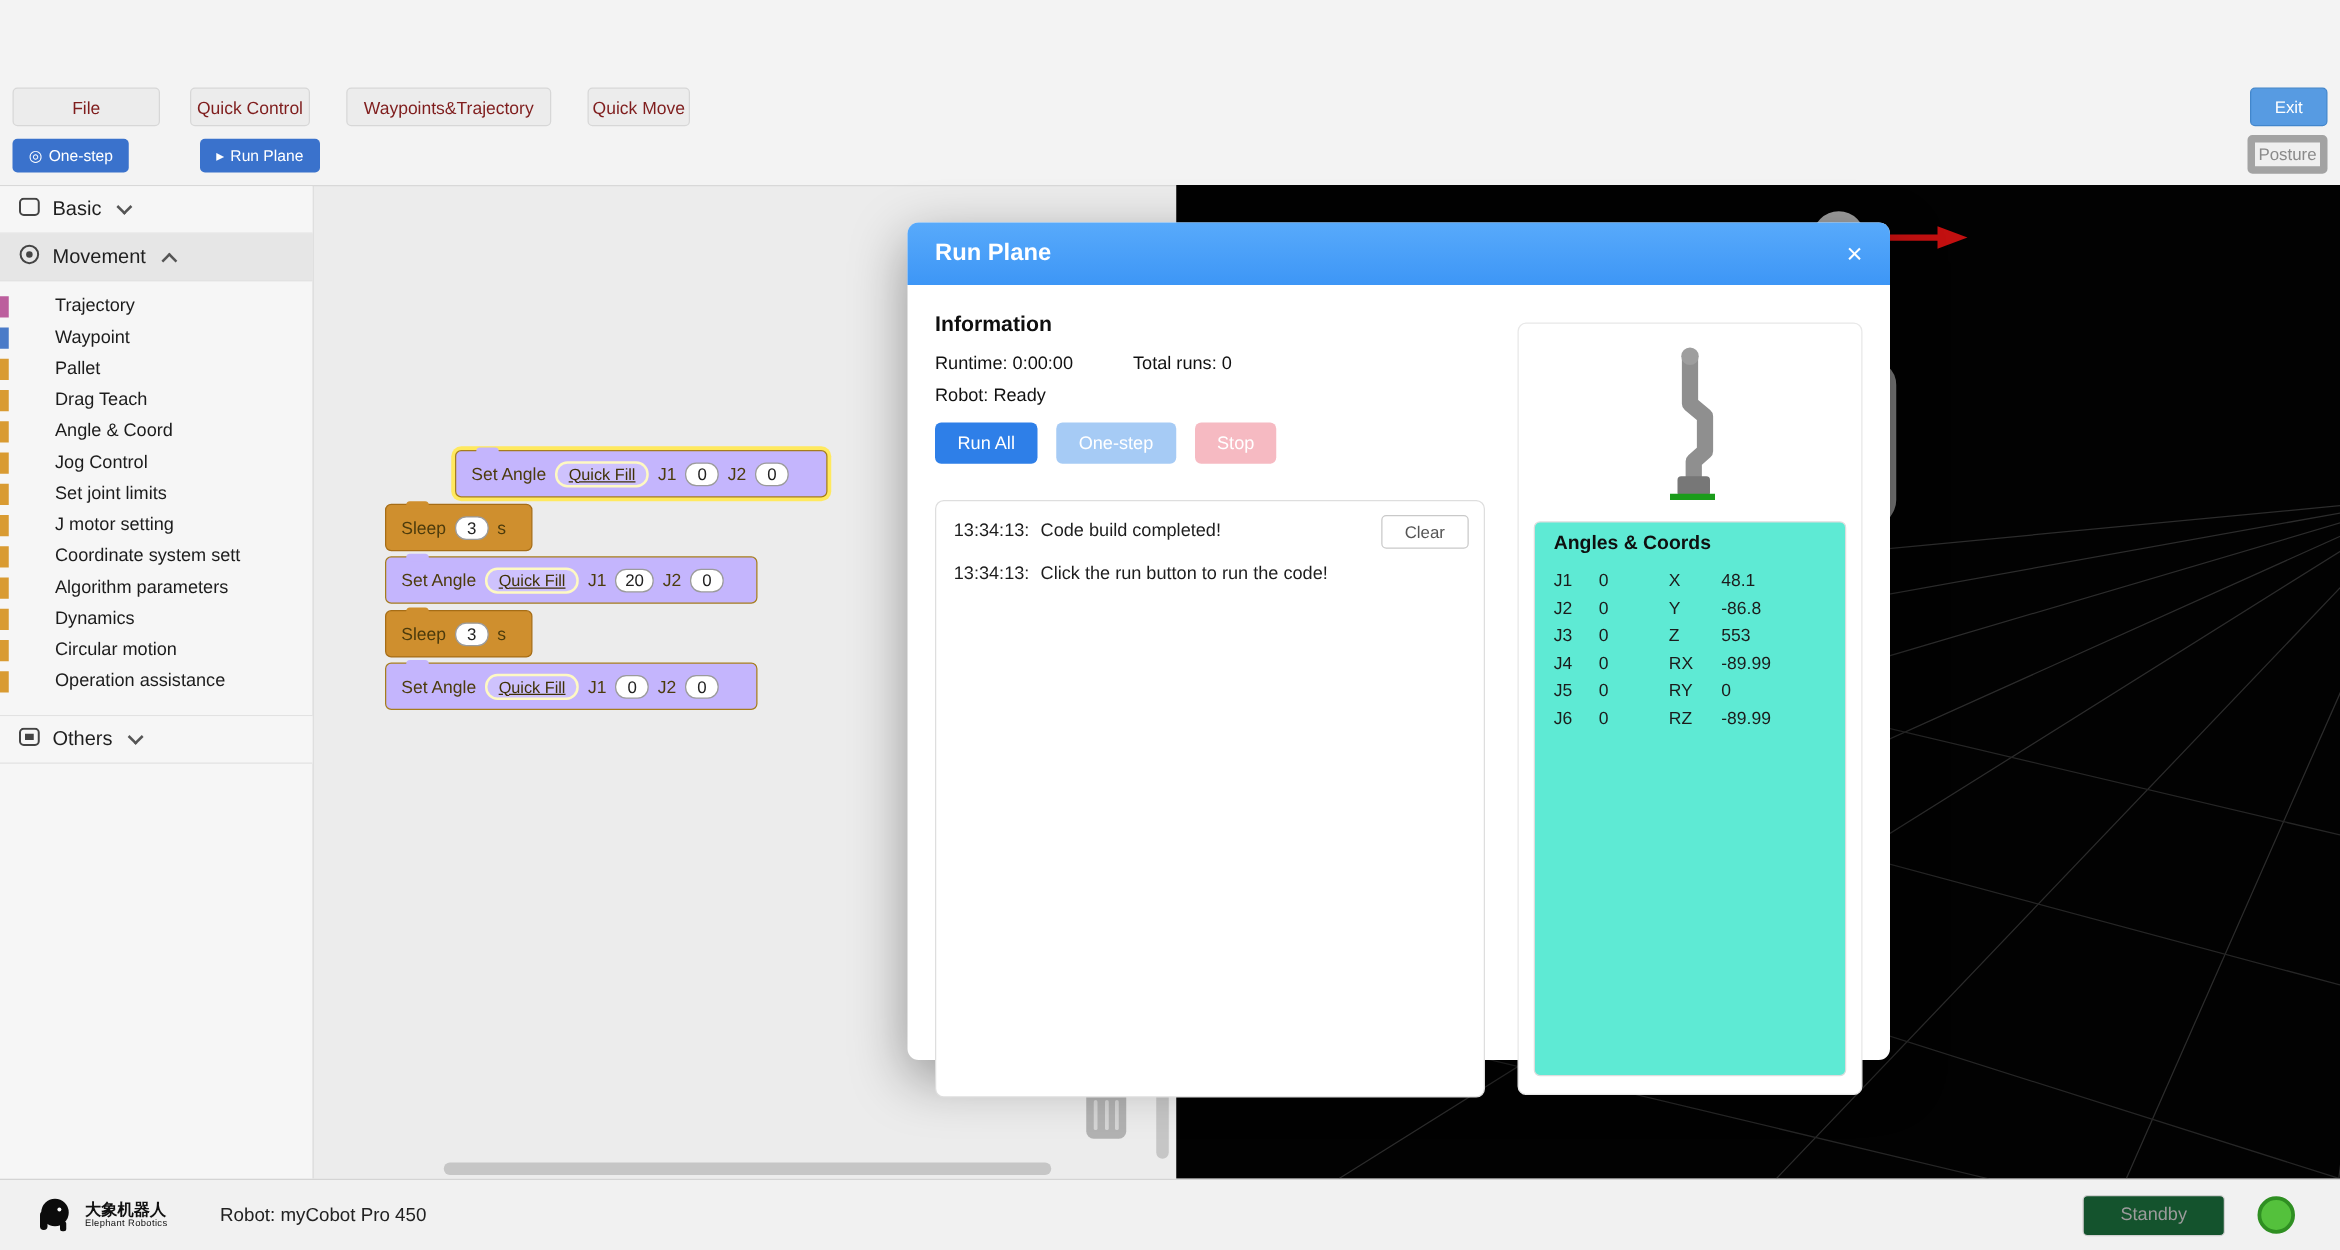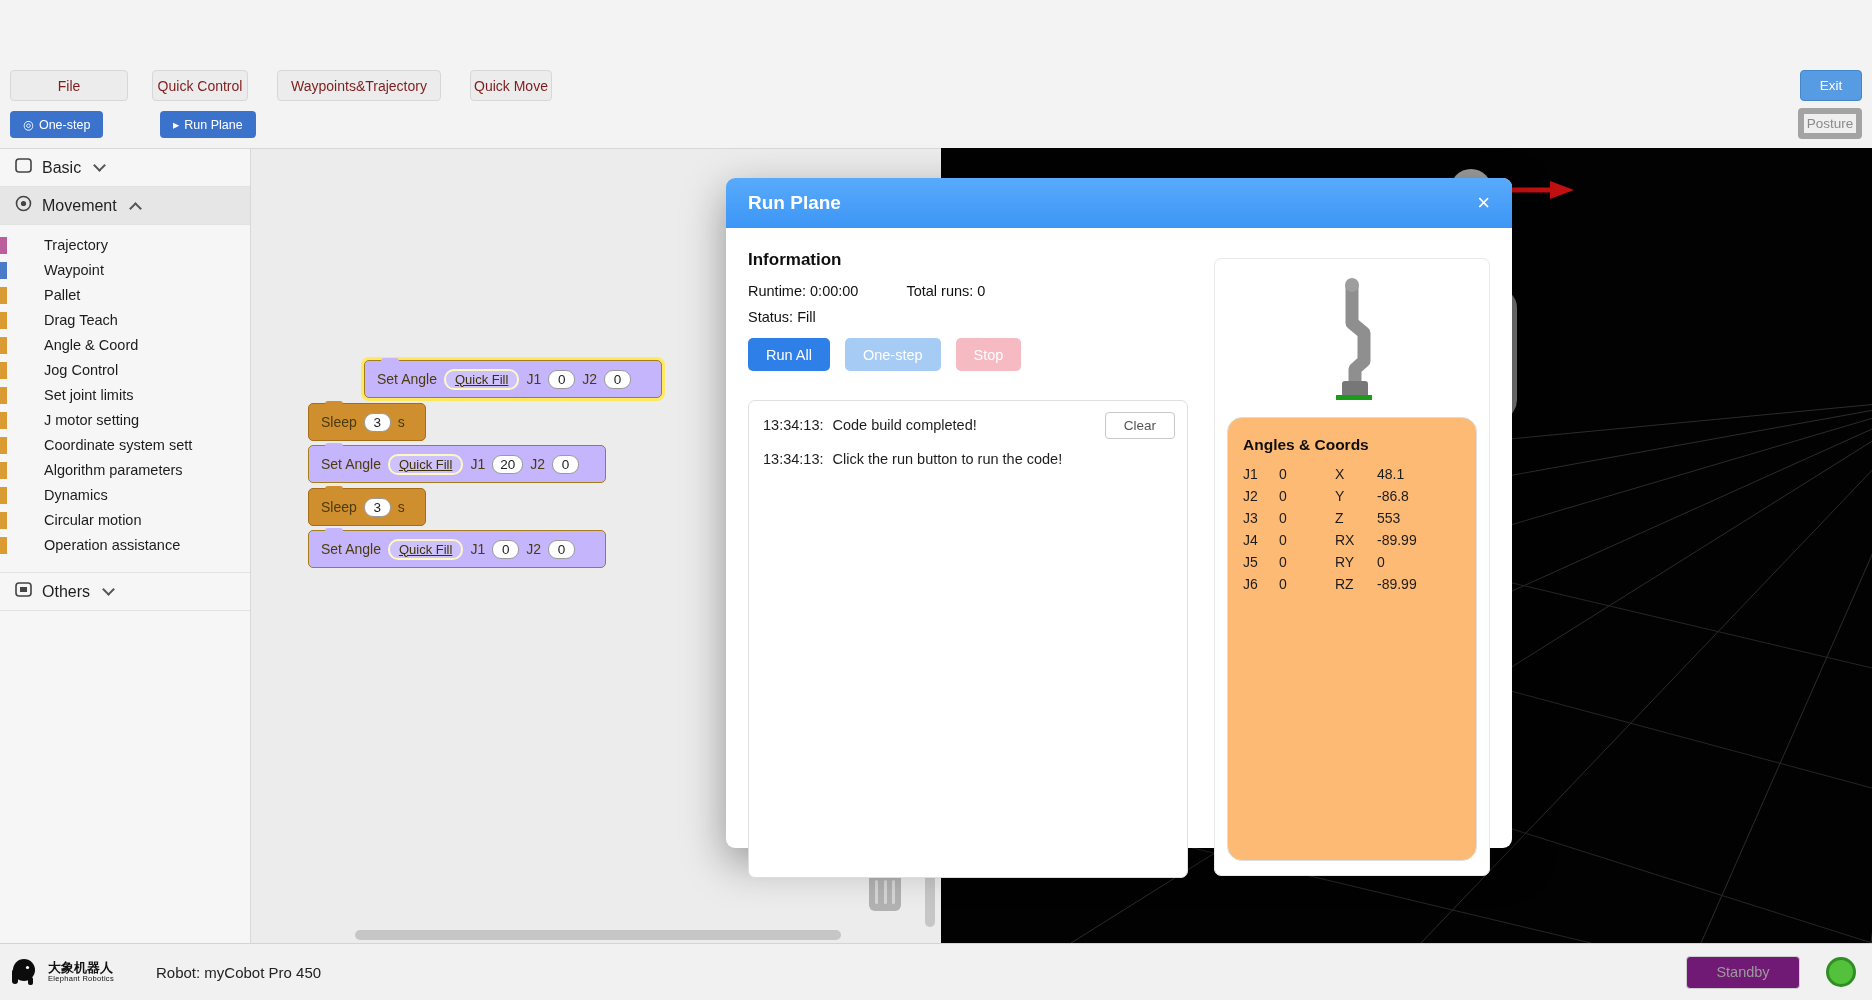--- a/index.html
+++ b/index.html
@@ -67,33 +67,33 @@
   .mbtn{height:33px;border-radius:5px;font-size:14.5px;color:#fff;border:none;padding:0 18px;cursor:pointer}
   .mbtn.run{background:#2e7fe8}
   .mbtn.step{background:#a6cbf5;cursor:default}
   .mbtn.stop{background:#f6bac2;cursor:default}
   .logbox{position:absolute;left:22px;top:172px;width:440px;height:478px;border:1px solid #dedede;border-radius:7px;padding:16px 14px;background:#fff;overflow:hidden}
   .log-entry{font-size:14.5px;color:#1d1d1d;margin-bottom:18px;padding-right:86px}
   .log-entry .t{margin-right:9px}
   .clear-btn{position:absolute;right:12px;top:11px;padding:5px 18px;border:1px solid #c9c9c9;border-radius:4px;background:#fff;font-size:13.5px;color:#555;cursor:pointer}
   .rpanel{position:absolute;left:488px;top:30px;width:276px;height:618px;border:1px solid #e8e8e8;border-radius:7px;background:#fff}
   .robot-thumb{display:block;margin:14px auto 0}
-  .anglesbox{position:absolute;left:12px;top:158px;right:12px;bottom:14px;border:1px solid #ddd;border-radius:15px;padding:18px 15px;background:#fdba74}
+  .anglesbox{position:absolute;left:12px;top:158px;right:12px;bottom:14px;border:1px solid #ddd;border-radius:5px;padding:8px 15px;background:#5eead4}
   .angles-h{font-size:15.5px;font-weight:bold;color:#0f0f0f;margin-bottom:12px}
   .angles-grid{display:grid;grid-template-columns:36px 56px 42px 1fr;row-gap:6px;font-size:14px;color:#1c1c1c}
 
   
-  .statusbar{position:absolute;left:0;top:943px;width:1872px;height:57px;background:#f1f1f1;border-top:1px solid #d4d4d4;display:flex;align-items:center;padding:0 6px;z-index:6}
+  .statusbar{position:absolute;left:0;top:943px;width:1872px;height:57px;background:#f1f1f1;border-top:1px solid #d4d4d4;display:flex;align-items:center;padding:0 26px;z-index:6}
   .brand-wrap{display:flex;align-items:center;gap:8px}
   .brand-text{display:flex;flex-direction:column;line-height:1.1}
   .brand-cn{font-size:13px;font-weight:bold;color:#111}
   .brand-en{font-size:7.5px;color:#111;letter-spacing:.3px}
   .robot-label{margin-left:42px;font-size:15px;color:#222}
   .sb-spacer{flex:1}
-  .standby-btn{width:114px;height:33px;background:#701a75;border:1px solid #d0d0d0;border-radius:4px;font-size:14.5px;color:#9b9b9b;display:flex;align-items:center;justify-content:center;margin-right:26px;cursor:pointer}
+  .standby-btn{width:114px;height:33px;background:#14532d;border:1px solid #d0d0d0;border-radius:4px;font-size:14.5px;color:#9b9b9b;display:flex;align-items:center;justify-content:center;margin-right:26px;cursor:pointer}
   .green-dot{width:30px;height:30px;border-radius:50%;background:#54c13c;border:3px solid #2f8f22;margin-right:10px}
 </style>
 </head>
 <body>
 
 <div id="screen">
 
 
   <div class="menubar">
     <div class="menu-btn" style="left:10px;top:8px;width:118px">File</div>
@@ -251,21 +251,21 @@
     <div class="modal-header">
       <span class="modal-title">Run Plane</span>
       <span class="modal-close">×</span>
     </div>
     <div class="modal-body">
       <div class="info-h">Information</div>
       <div class="info-line1">
         <span>Runtime: 0:00:00</span>
         <span>Total runs: 0</span>
       </div>
-      <div class="info-line2">Status: Fill</div>
+      <div class="info-line2">Robot: Ready</div>
       <div class="btn-row">
         <button class="mbtn run">Run All</button>
         <button class="mbtn step">One-step</button>
         <button class="mbtn stop">Stop</button>
       </div>
 
       <div class="logbox">
         <button class="clear-btn">Clear</button>
         <div class="log-entry">
           <span class="t">13:34:13:</span><span>Code build completed!</span>

